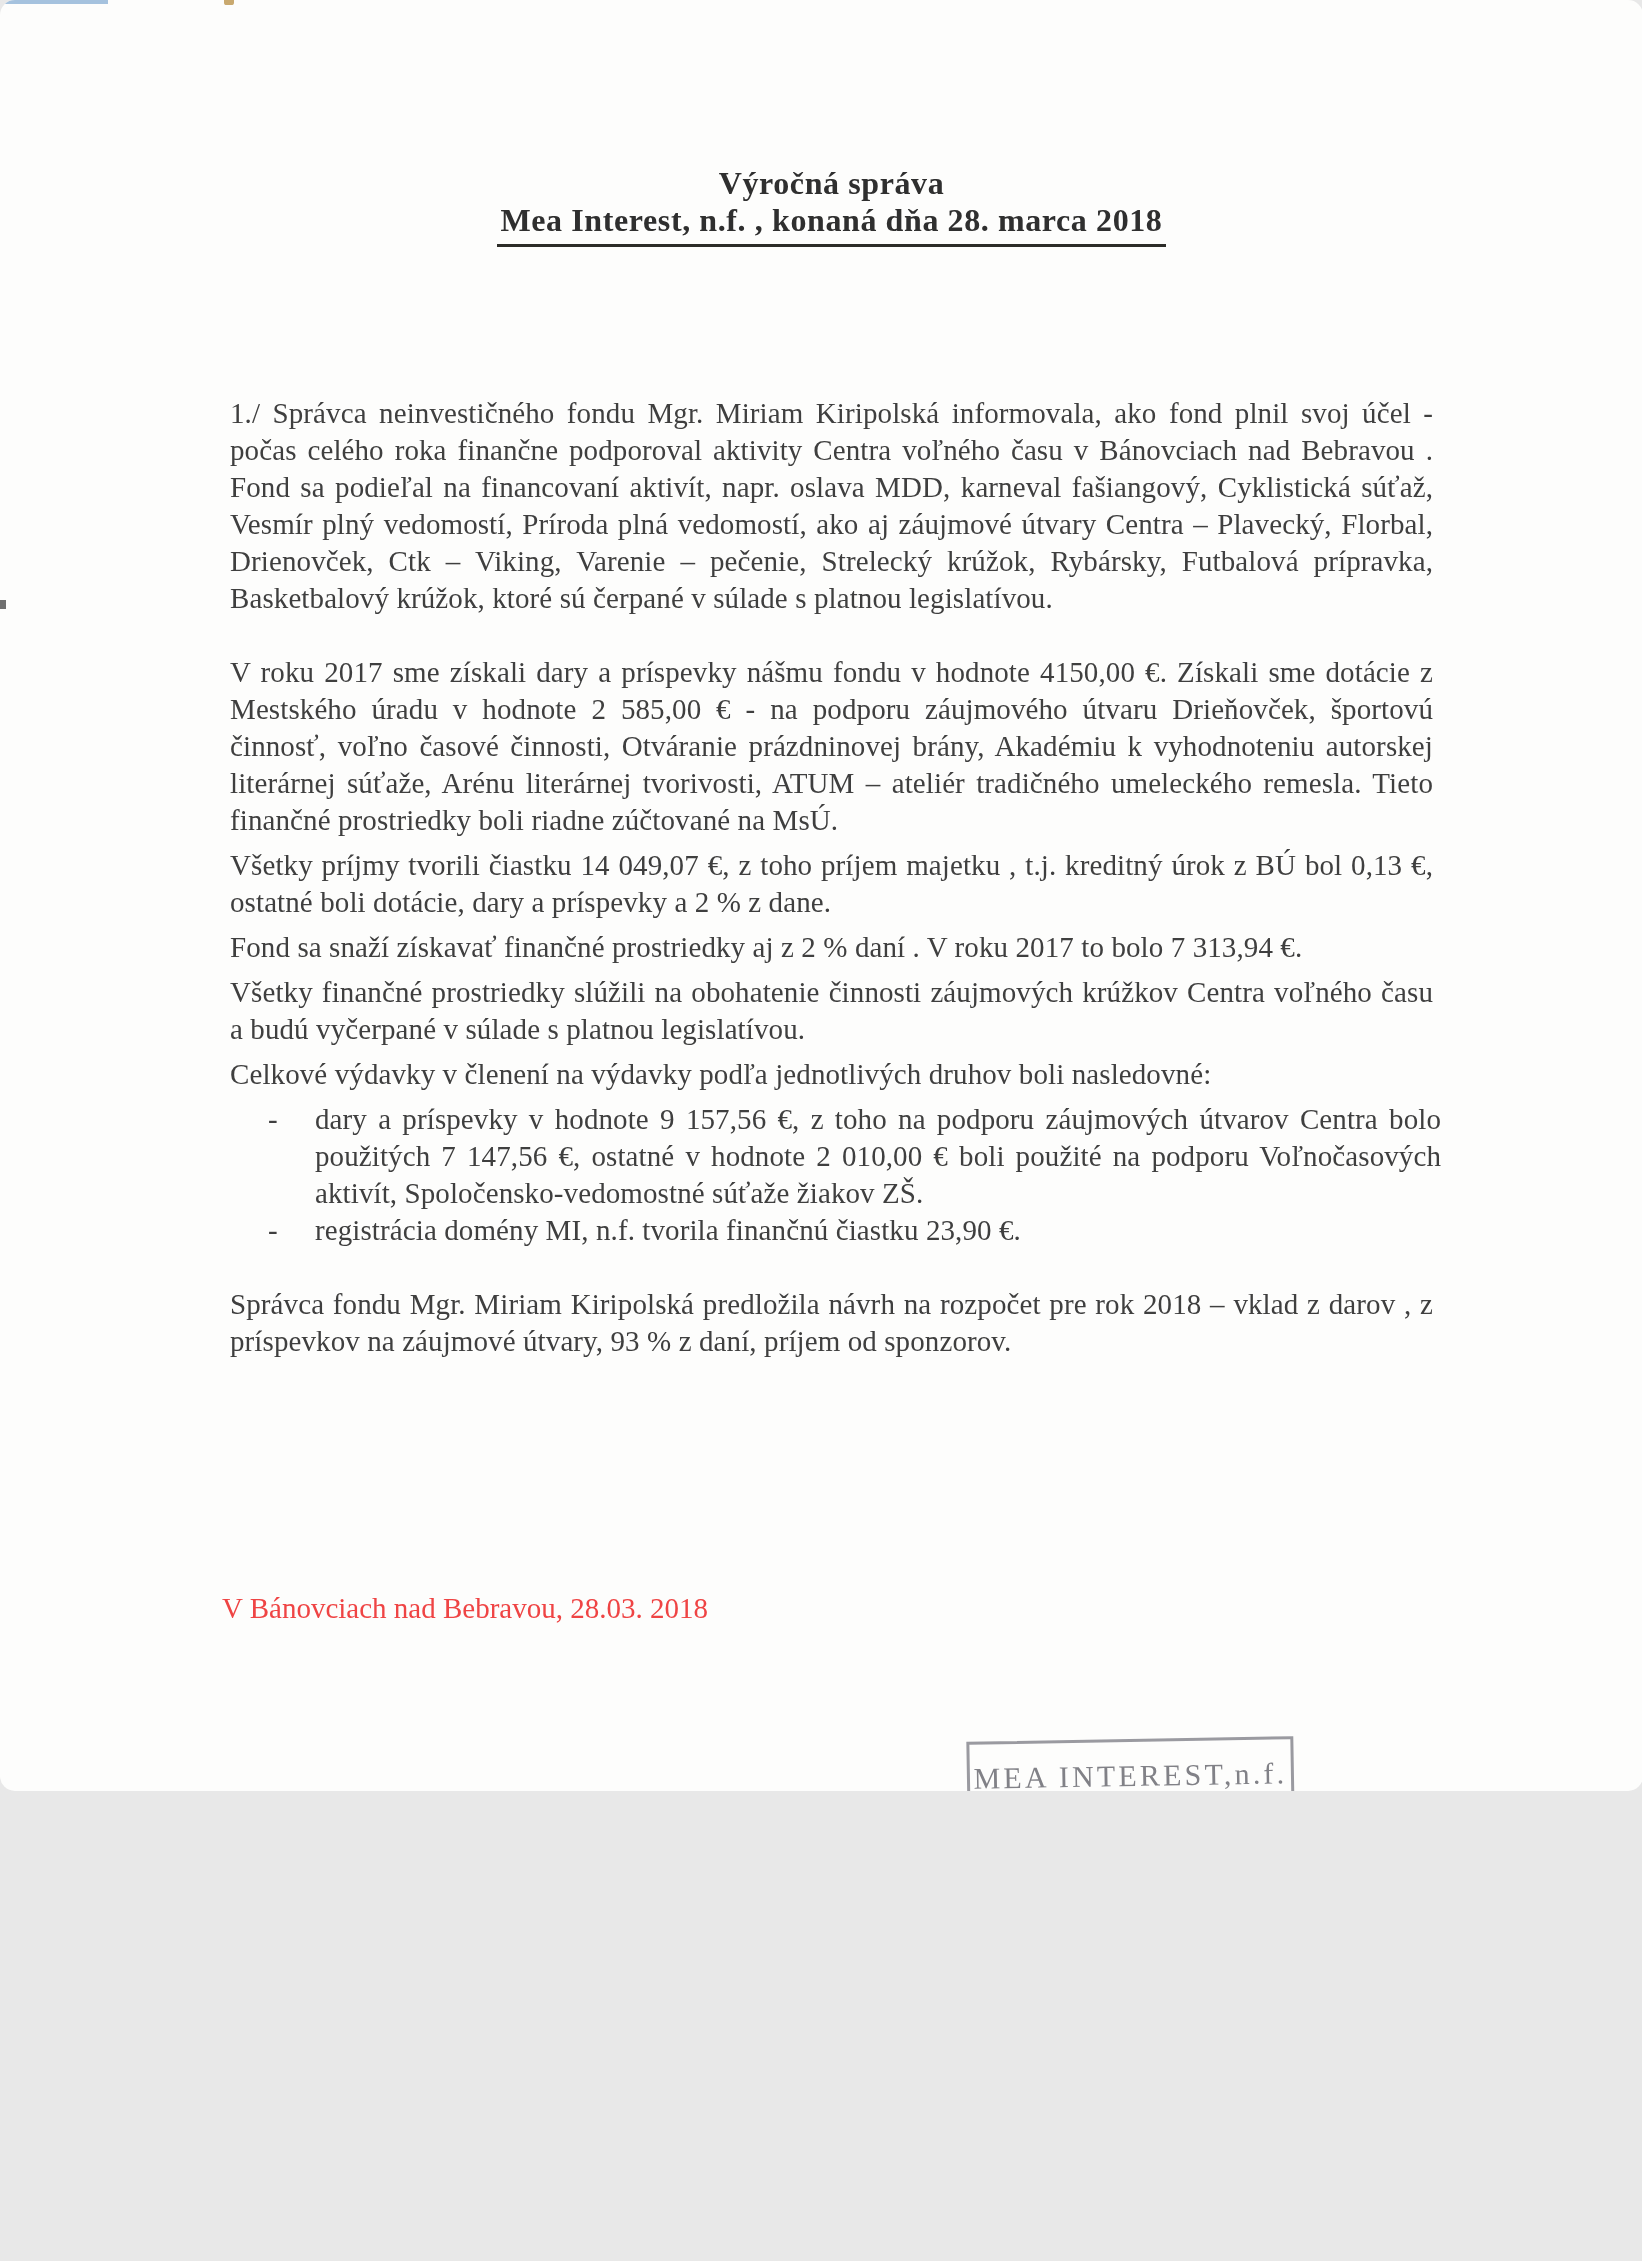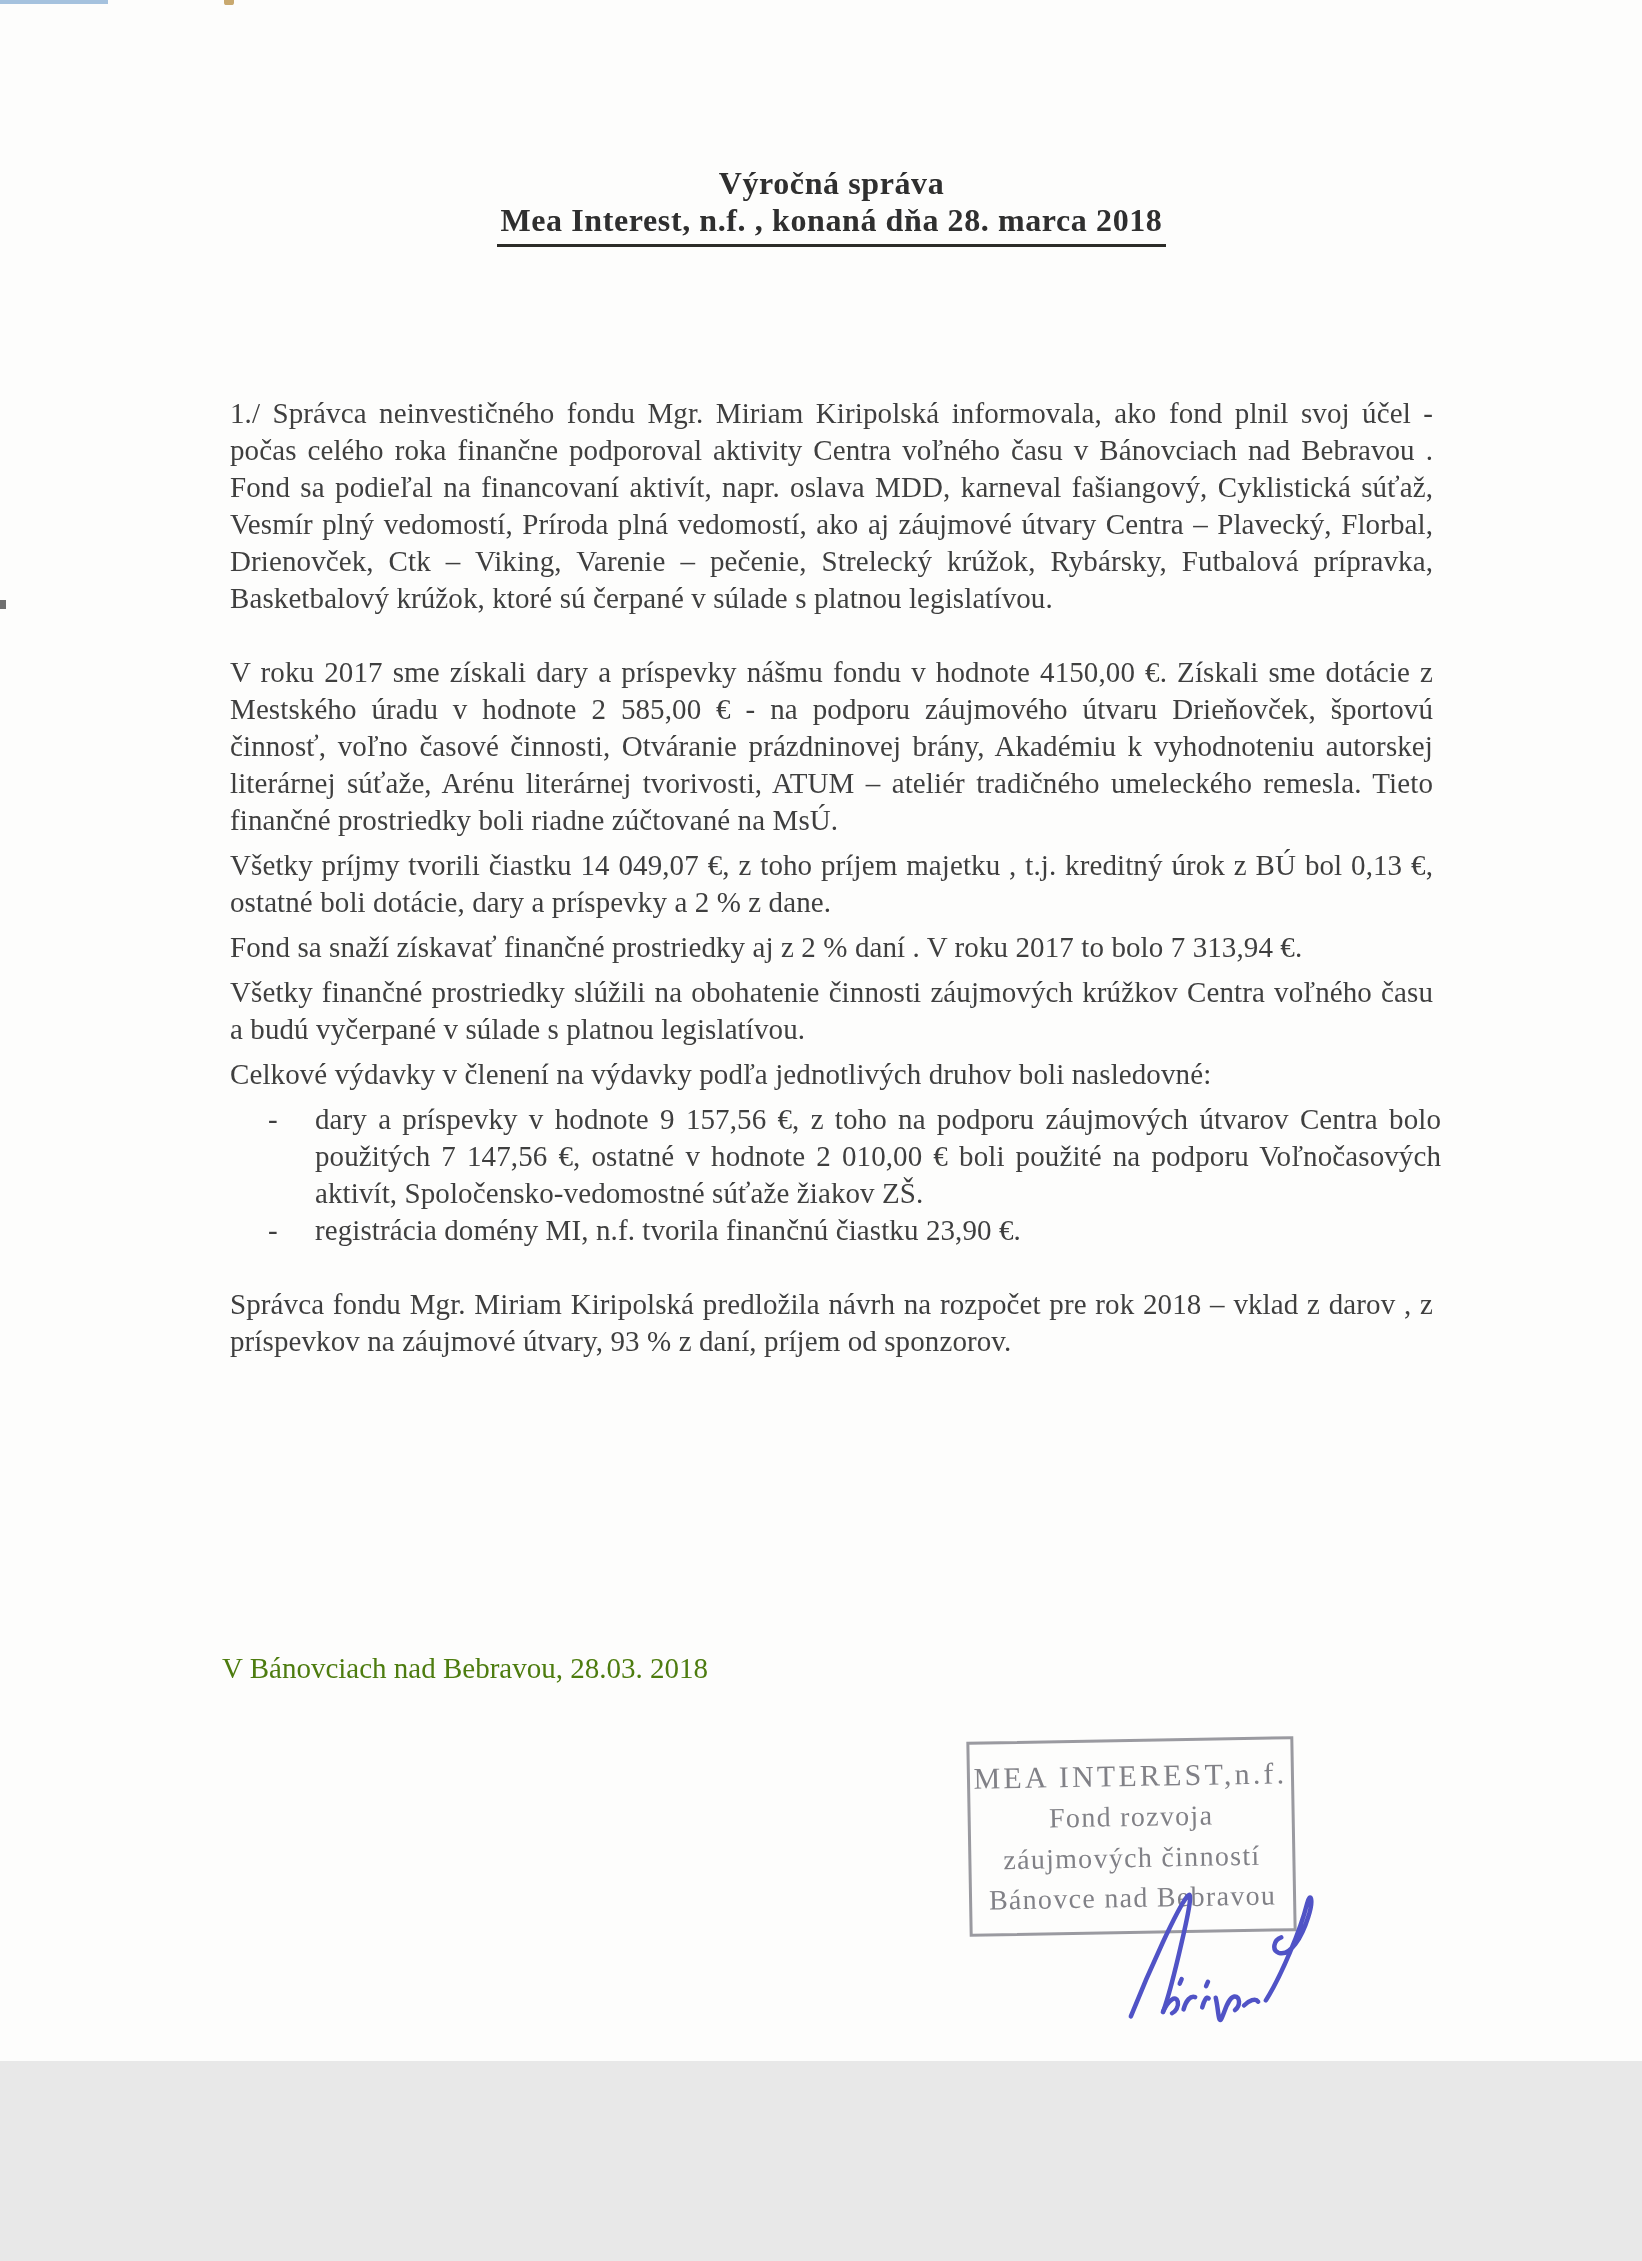--- a/index.html
+++ b/index.html
@@ -1,23 +1,24 @@
 <!DOCTYPE html>
 <html style="font-size:10.3px"><head>
 <meta charset="utf-8">
 <style>
   html, body { margin: 0; padding: 0; background: #e8e8e8; }
   .page {
     position: relative;
     width: 1643px;
-    height: 2061px;
+    height: 1791px;
     background: #fdfdfc;
     overflow: hidden;
     font-family: "Liberation Serif", "DejaVu Serif", serif;
     color: #3f3f3f;
+    border-radius: 15px;
   }
 
   
   .title-block {
     position: absolute;
     left: 222px;
     top: 165px;
     width: 1219px;
     text-align: center;
     color: #2f2f2f;
@@ -65,23 +66,23 @@
   ul.expenses li::before {
     content: "-";
     position: absolute;
     left: 46px;
     top: 0;
   }
 
   .dateline {
     position: absolute;
     left: 222px;
-    top: 1652px;
+    top: 1592px;
     font-size: 29px;
-    color: #4d7c0f;
+    color: #ef4444;
   }
 
   
   .stamp {
     position: absolute;
     left: 968px;
     top: 1739px;
     width: 327px;
     height: 195px;
     border: 3.2px solid #95959c;

